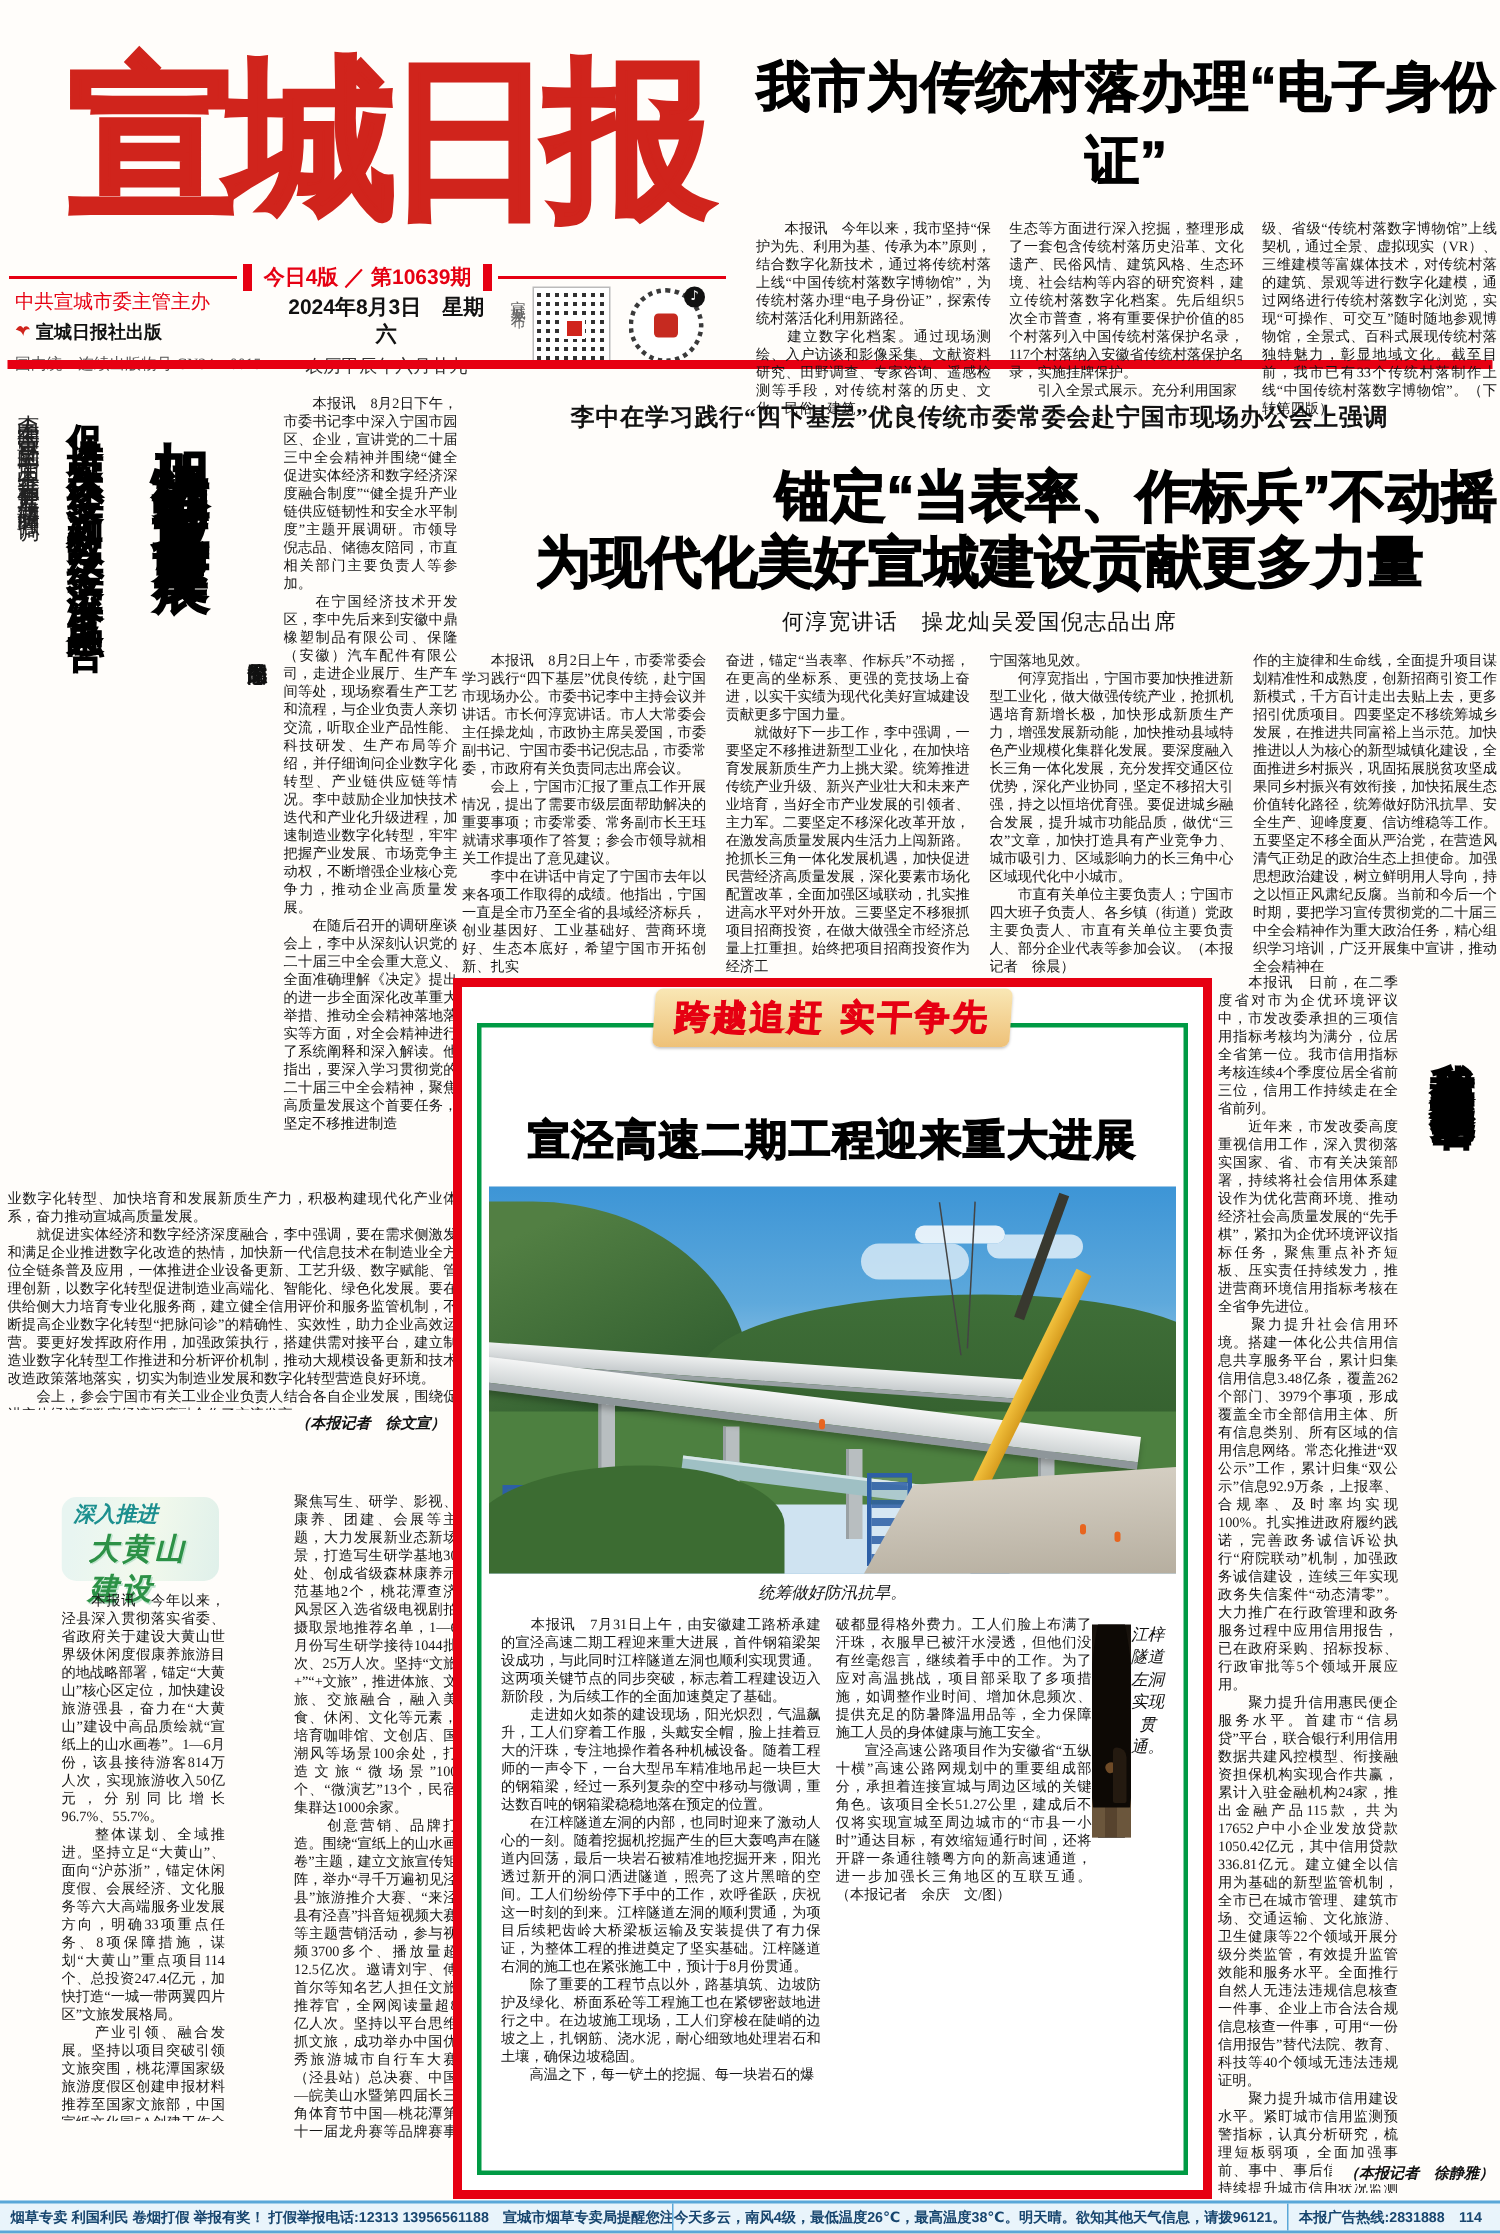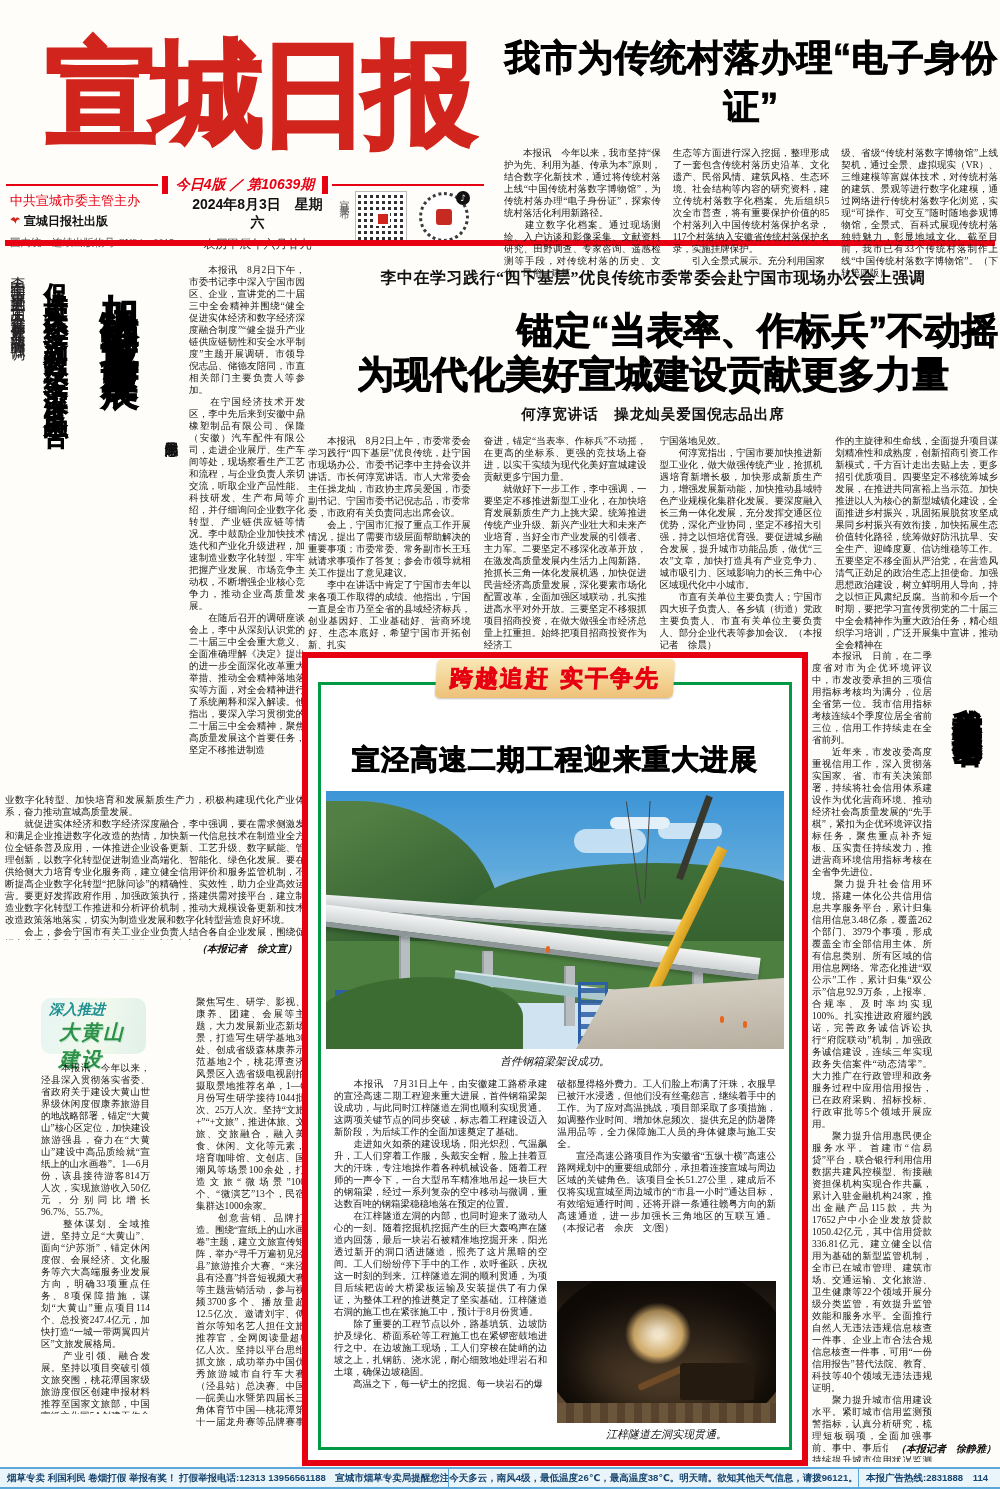--- a/index.html
+++ b/index.html
@@ -6,21 +6,21 @@
   body { background:#888; font-family:"Liberation Serif","DejaVu Serif",serif; }
   .page { position:relative; width:1000px; height:1489px; margin:0 auto; background:#fffdfa; overflow:hidden; color:#111; }
 
   
   .masthead-title { position:absolute; left:14px; top:18px; width:488px; text-align:center;
     font-family:"DejaVu Serif","Liberation Serif",serif; font-weight:900; font-size:112px; line-height:150px;
     color:#d0241c; letter-spacing:-6px; -webkit-text-stroke:3px #d0241c; transform:scaleY(1.02); }
   .edition-row { position:absolute; left:6px; top:176px; width:478px; display:flex; align-items:center; }
   .edition-row .rline { flex:1; height:2px; background:#e60012; }
   .edition-text { font-family:"Liberation Sans","DejaVu Sans",sans-serif; font-weight:800; font-size:14px;
-    color:#e60012; border-left:6px solid #e60012; border-right:6px solid #e60012; padding:0 8px; margin:0 4px; white-space:nowrap;font-style:italic; }
+    color:#e60012; border-left:6px solid #e60012; border-right:6px solid #e60012; padding:0 8px; margin:0 4px; white-space:nowrap; }
   .mast-info { position:absolute; left:10px; top:192px; width:478px; display:flex; align-items:flex-start; }
   .mi-col1 { width:180px; }
   .mi-org { color:#e60012; font-weight:400; font-size:13px; font-family:"Liberation Sans","DejaVu Sans",sans-serif; }
   .mi-pub { font-weight:700; font-size:12px; margin-top:3px; display:flex; align-items:center; gap:3px; }
   .mi-issn { font-size:10.5px; color:#555; margin-top:6px; }
   .mi-col2 { width:135px; text-align:center; }
   .mi-date { font-weight:800; font-size:14px; font-family:"Liberation Sans","DejaVu Sans",sans-serif; margin-top:4px; }
   .mi-lunar { font-size:12px; color:#333; margin-top:4px; }
   .mi-col3 { display:flex; align-items:flex-start; margin-left:12px; gap:5px; }
   .release-label { writing-mode:vertical-rl; font-size:10px; color:#666; letter-spacing:3px; height:50px; }
@@ -43,21 +43,21 @@
   .village { position:absolute; left:504px; top:34px; width:494px; }
   .village-hl { font-size:36px; text-align:center; letter-spacing:0.5px; -webkit-text-stroke:0.8px #000; }
   .village-cols { display:flex; gap:12px; margin-top:15px; }
   .village-cols .bt { flex:1; height:152px; }
 
   
   .lead { position:absolute; left:308px; top:268px; width:690px; }
   .lead-kicker { text-align:center; font-size:16px; font-weight:700; letter-spacing:0.5px; }
   .lead-t1 { text-align:right; font-size:37px; line-height:44px; margin-top:20px; -webkit-text-stroke:1px #000; }
   .lead-t2 { text-align:center; font-size:37px; line-height:44px; -webkit-text-stroke:1px #000; }
-  .lead-sub { text-align:center; font-size:14.5px; font-weight:700; font-family:"Liberation Sans","DejaVu Sans",sans-serif; margin-top:8px; letter-spacing:1px; }
+  .lead-sub { text-align:center; font-size:14.5px; font-weight:400; font-family:"Liberation Sans","DejaVu Sans",sans-serif; margin-top:8px; letter-spacing:1px; }
   .lead-cols { display:flex; gap:13px; margin-top:11px; }
   .lead-cols .bt { flex:1; height:232px; }
 
   
   .leftart { position:absolute; left:5px; top:264px; width:300px; }
   .la-top { display:flex; height:522px; }
   .v { writing-mode:vertical-rl; }
   .la-kicker { width:26px; font-size:15px; letter-spacing:2.5px; color:#222; line-height:26px; }
   .la-hsmall { width:46px; font-size:24px; letter-spacing:10px; line-height:46px; margin-left:2px; -webkit-text-stroke:0.8px #000; }
   .la-hlarge { width:82px; font-size:38px; letter-spacing:8px; line-height:82px; -webkit-text-stroke:1px #000; }
@@ -82,21 +82,21 @@
   .greenbox { position:absolute; left:10px; top:24px; right:10px; bottom:10px; border:3px solid #009a44; }
   .hw-badge { position:absolute; left:50%; top:1px; transform:translateX(-50%) skewX(-4deg); z-index:2;
     background:linear-gradient(180deg,#f9e7b5,#eec178); border-radius:5px; padding:4px 14px;
     color:#e60012; font-weight:900; font-size:23px; font-family:"DejaVu Serif",serif; white-space:nowrap;
     -webkit-text-stroke:0.8px #e60012; letter-spacing:2px; box-shadow:0 1px 2px rgba(0,0,0,0.25); }
   .hw-hl { margin-top:56px; text-align:center; font-size:28px; letter-spacing:1px; -webkit-text-stroke:0.9px #000; }
   .hw-photo { position:relative; width:458px; height:258px; margin:12px auto 0; overflow:hidden; background:#7fb2d8; }
   .hw-cap1 { text-align:center; font-size:11px; font-style:italic; margin-top:5px; }
   .hw-body { display:flex; gap:10px; margin:9px 13px 0; }
   .hw-c1 { width:226px; height:372px; }
-  .hw-c2 { width:232px; display:flex; flex-direction:column; }
+  .hw-c2 { width:232px; display:flex; flex-direction:row; }
   .hw-c2 .bt { height:198px; }
   .tunnel { position:relative; width:100%; height:142px; margin-top:5px; overflow:hidden;
     background:linear-gradient(180deg,#15100b 0%,#33271b 45%,#5a452e 80%,#6b553a 100%); }
   .hw-cap2 { text-align:center; font-size:11px; font-style:italic; margin-top:4px; }
 
   
   .p1-sky { position:absolute; inset:0; background:linear-gradient(180deg,#3d95d6 0%,#5ea9dc 30%,#9cc8e6 52%,#cfe3f1 60%); }
   .p1-cloud { position:absolute; left:62%; top:10%; width:60px; height:12px; border-radius:10px; background:rgba(255,255,255,0.85);
     box-shadow:-30px 18px 0 6px rgba(255,255,255,0.65), 50px 8px 0 2px rgba(255,255,255,0.7); }
   .p1-mtnfar { position:absolute; left:40%; top:36%; width:62%; height:13%; background:#70909e; border-radius:100% 100% 0 0; }
@@ -269,21 +269,21 @@
         <div class="p1-boom-y"></div>
         <div class="trestle" style="left:55%;bottom:2%;width:30px;height:62px;"></div>
         <div class="trestle" style="left:70%;bottom:0;width:26px;height:50px;"></div>
         <div class="trestle" style="left:2%;bottom:6%;width:22px;height:44px;"></div>
         <div class="p1-road"></div>
         <div class="p1-fore"></div>
         <div class="worker" style="left:48%;top:60%;"></div>
         <div class="worker" style="left:86%;bottom:10%;"></div>
         <div class="worker" style="left:91%;bottom:8%;"></div>
       </div>
-      <div class="hw-cap1">首件钢箱梁架设成功。</div>
+      <div class="hw-cap1">统筹做好防汛抗旱。</div>
 
       <div class="hw-body">
         <div class="hw-c1 bt">　　本报讯　7月31日上午，由安徽建工路桥承建的宣泾高速二期工程迎来重大进展，首件钢箱梁架设成功，与此同时江梓隧道左洞也顺利实现贯通。这两项关键节点的同步突破，标志着工程建设迈入新阶段，为后续工作的全面加速奠定了基础。
 　　走进如火如荼的建设现场，阳光炽烈，气温飙升，工人们穿着工作服，头戴安全帽，脸上挂着豆大的汗珠，专注地操作着各种机械设备。随着工程师的一声令下，一台大型吊车精准地吊起一块巨大的钢箱梁，经过一系列复杂的空中移动与微调，重达数百吨的钢箱梁稳稳地落在预定的位置。
 　　在江梓隧道左洞的内部，也同时迎来了激动人心的一刻。随着挖掘机挖掘产生的巨大轰鸣声在隧道内回荡，最后一块岩石被精准地挖掘开来，阳光透过新开的洞口洒进隧道，照亮了这片黑暗的空间。工人们纷纷停下手中的工作，欢呼雀跃，庆祝这一时刻的到来。江梓隧道左洞的顺利贯通，为项目后续耙齿岭大桥梁板运输及安装提供了有力保证，为整体工程的推进奠定了坚实基础。江梓隧道右洞的施工也在紧张施工中，预计于8月份贯通。
 　　除了重要的工程节点以外，路基填筑、边坡防护及绿化、桥面系砼等工程施工也在紧锣密鼓地进行之中。在边坡施工现场，工人们穿梭在陡峭的边坡之上，扎钢筋、浇水泥，耐心细致地处理岩石和土壤，确保边坡稳固。
 　　高温之下，每一铲土的挖掘、每一块岩石的爆</div>
         <div class="hw-c2">
           <div class="bt">破都显得格外费力。工人们脸上布满了汗珠，衣服早已被汗水浸透，但他们没有丝毫怨言，继续着手中的工作。为了应对高温挑战，项目部采取了多项措施，如调整作业时间、增加休息频次、提供充足的防暑降温用品等，全力保障施工人员的身体健康与施工安全。
 　　宣泾高速公路项目作为安徽省“五纵十横”高速公路网规划中的重要组成部分，承担着连接宣城与周边区域的关键角色。该项目全长51.27公里，建成后不仅将实现宣城至周边城市的“市县一小时”通达目标，有效缩短通行时间，还将开辟一条通往赣粤方向的新高速通道，进一步加强长三角地区的互联互通。　　（本报记者　余庆　文/图）</div>

